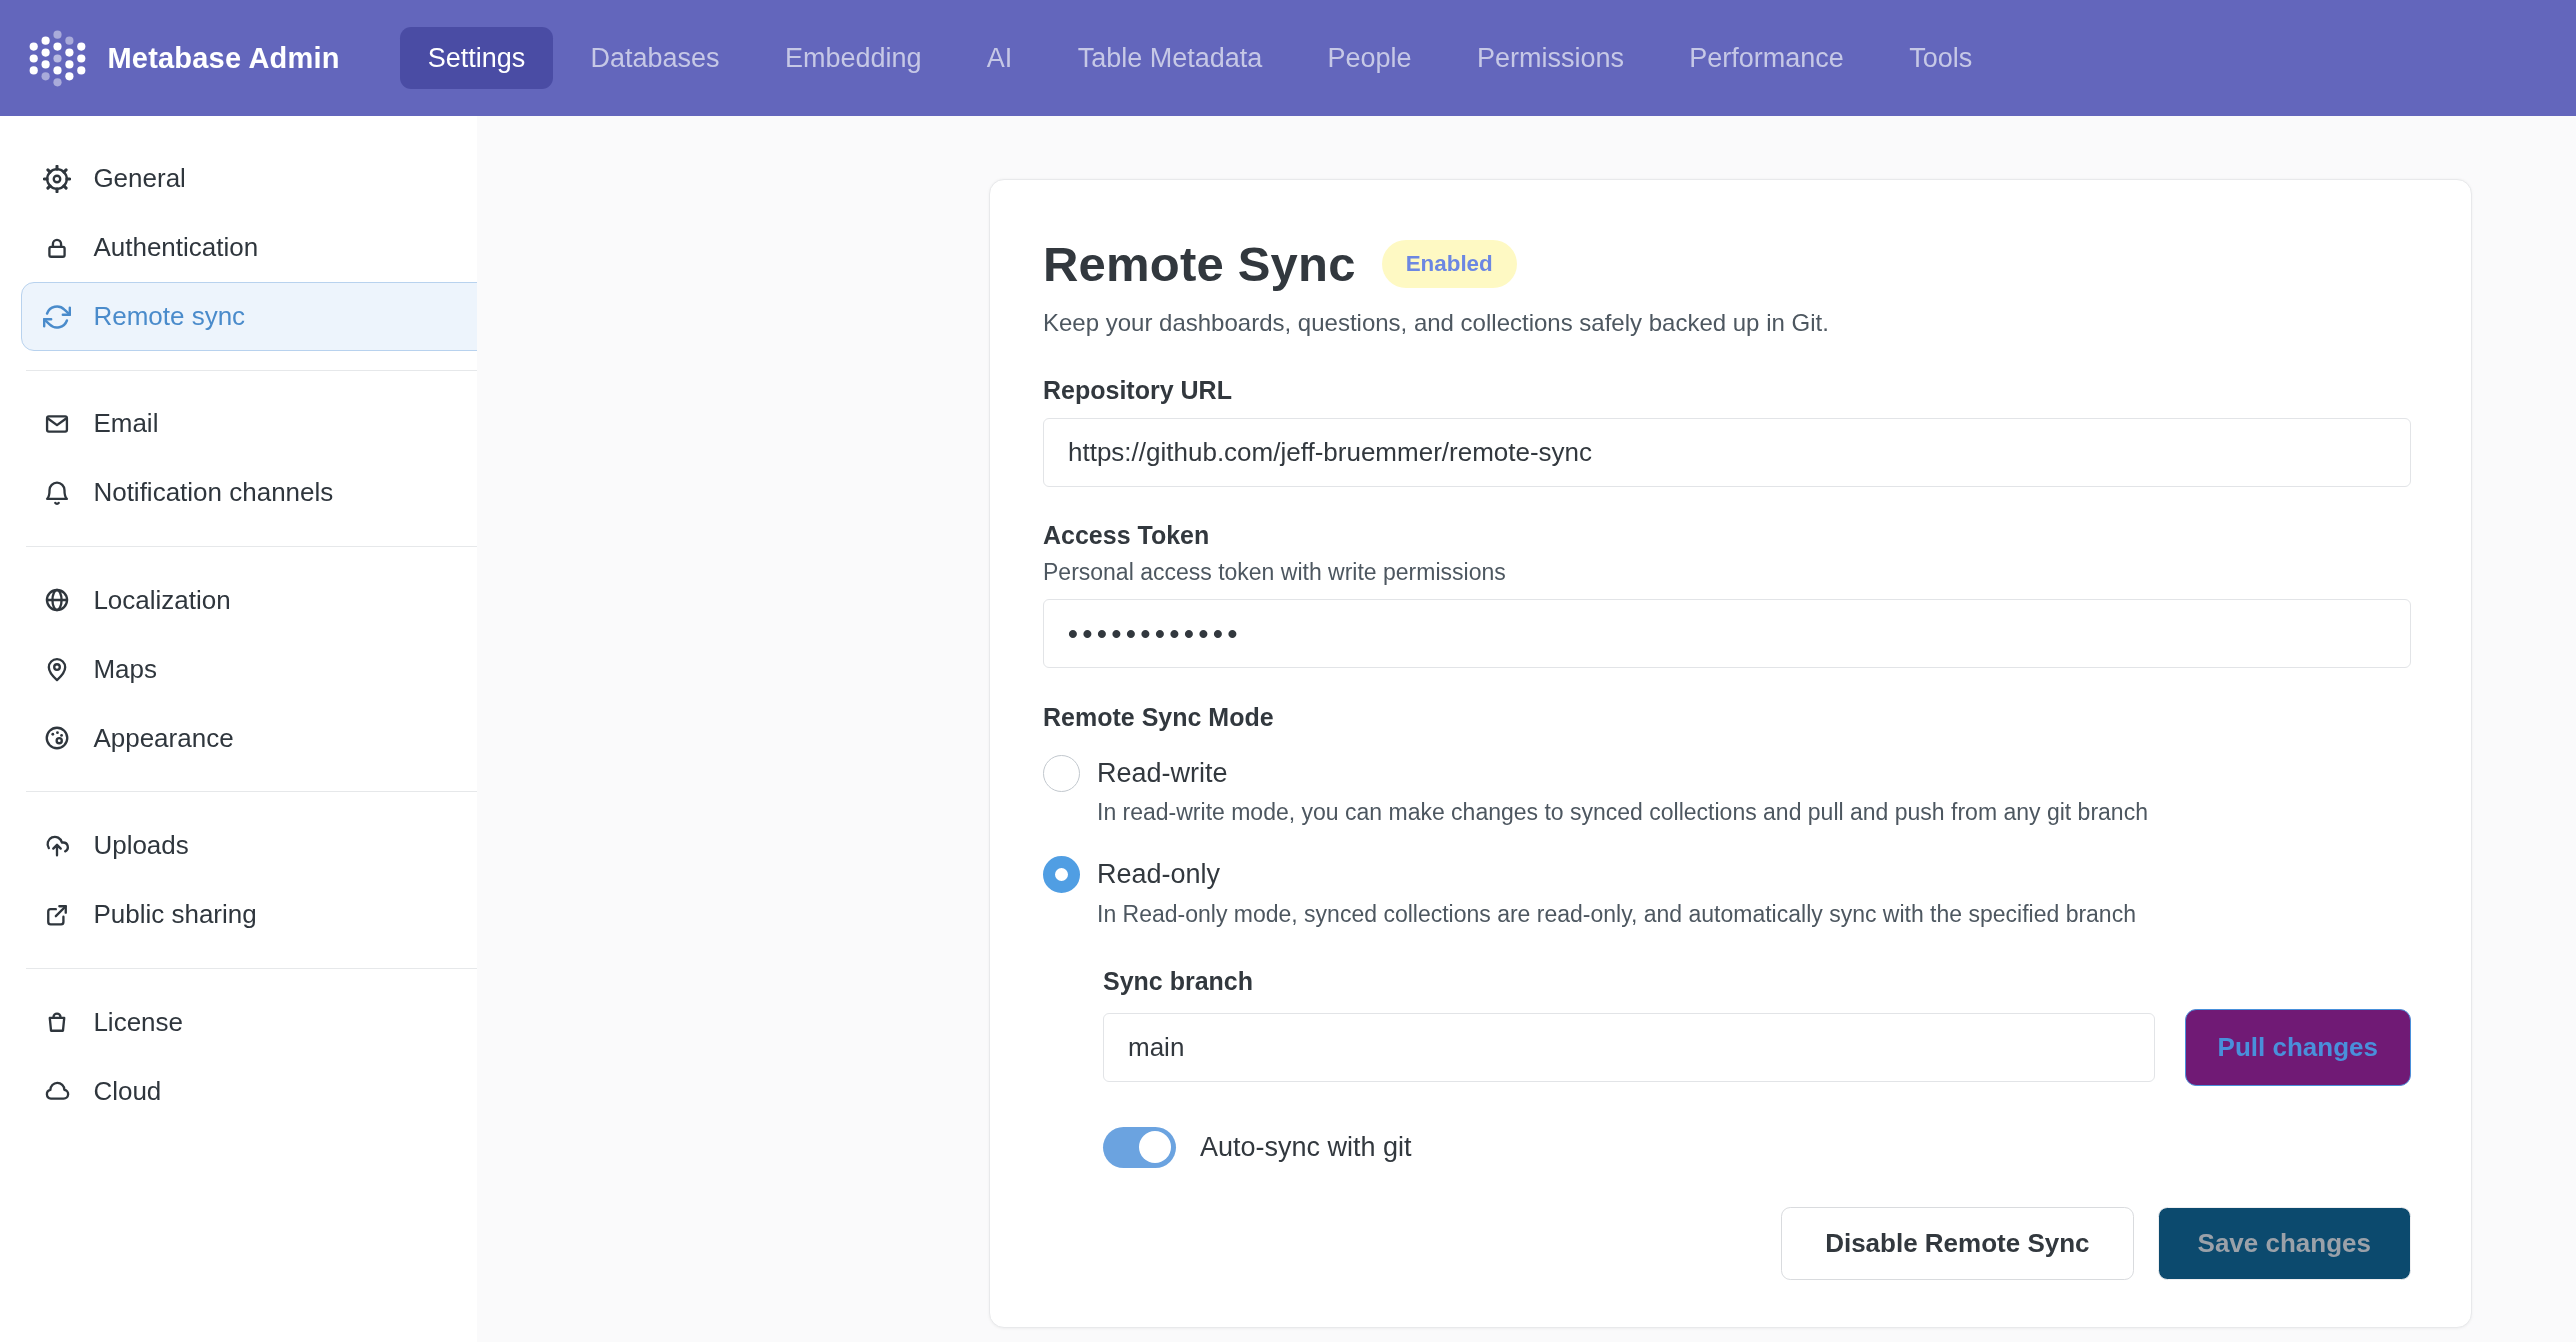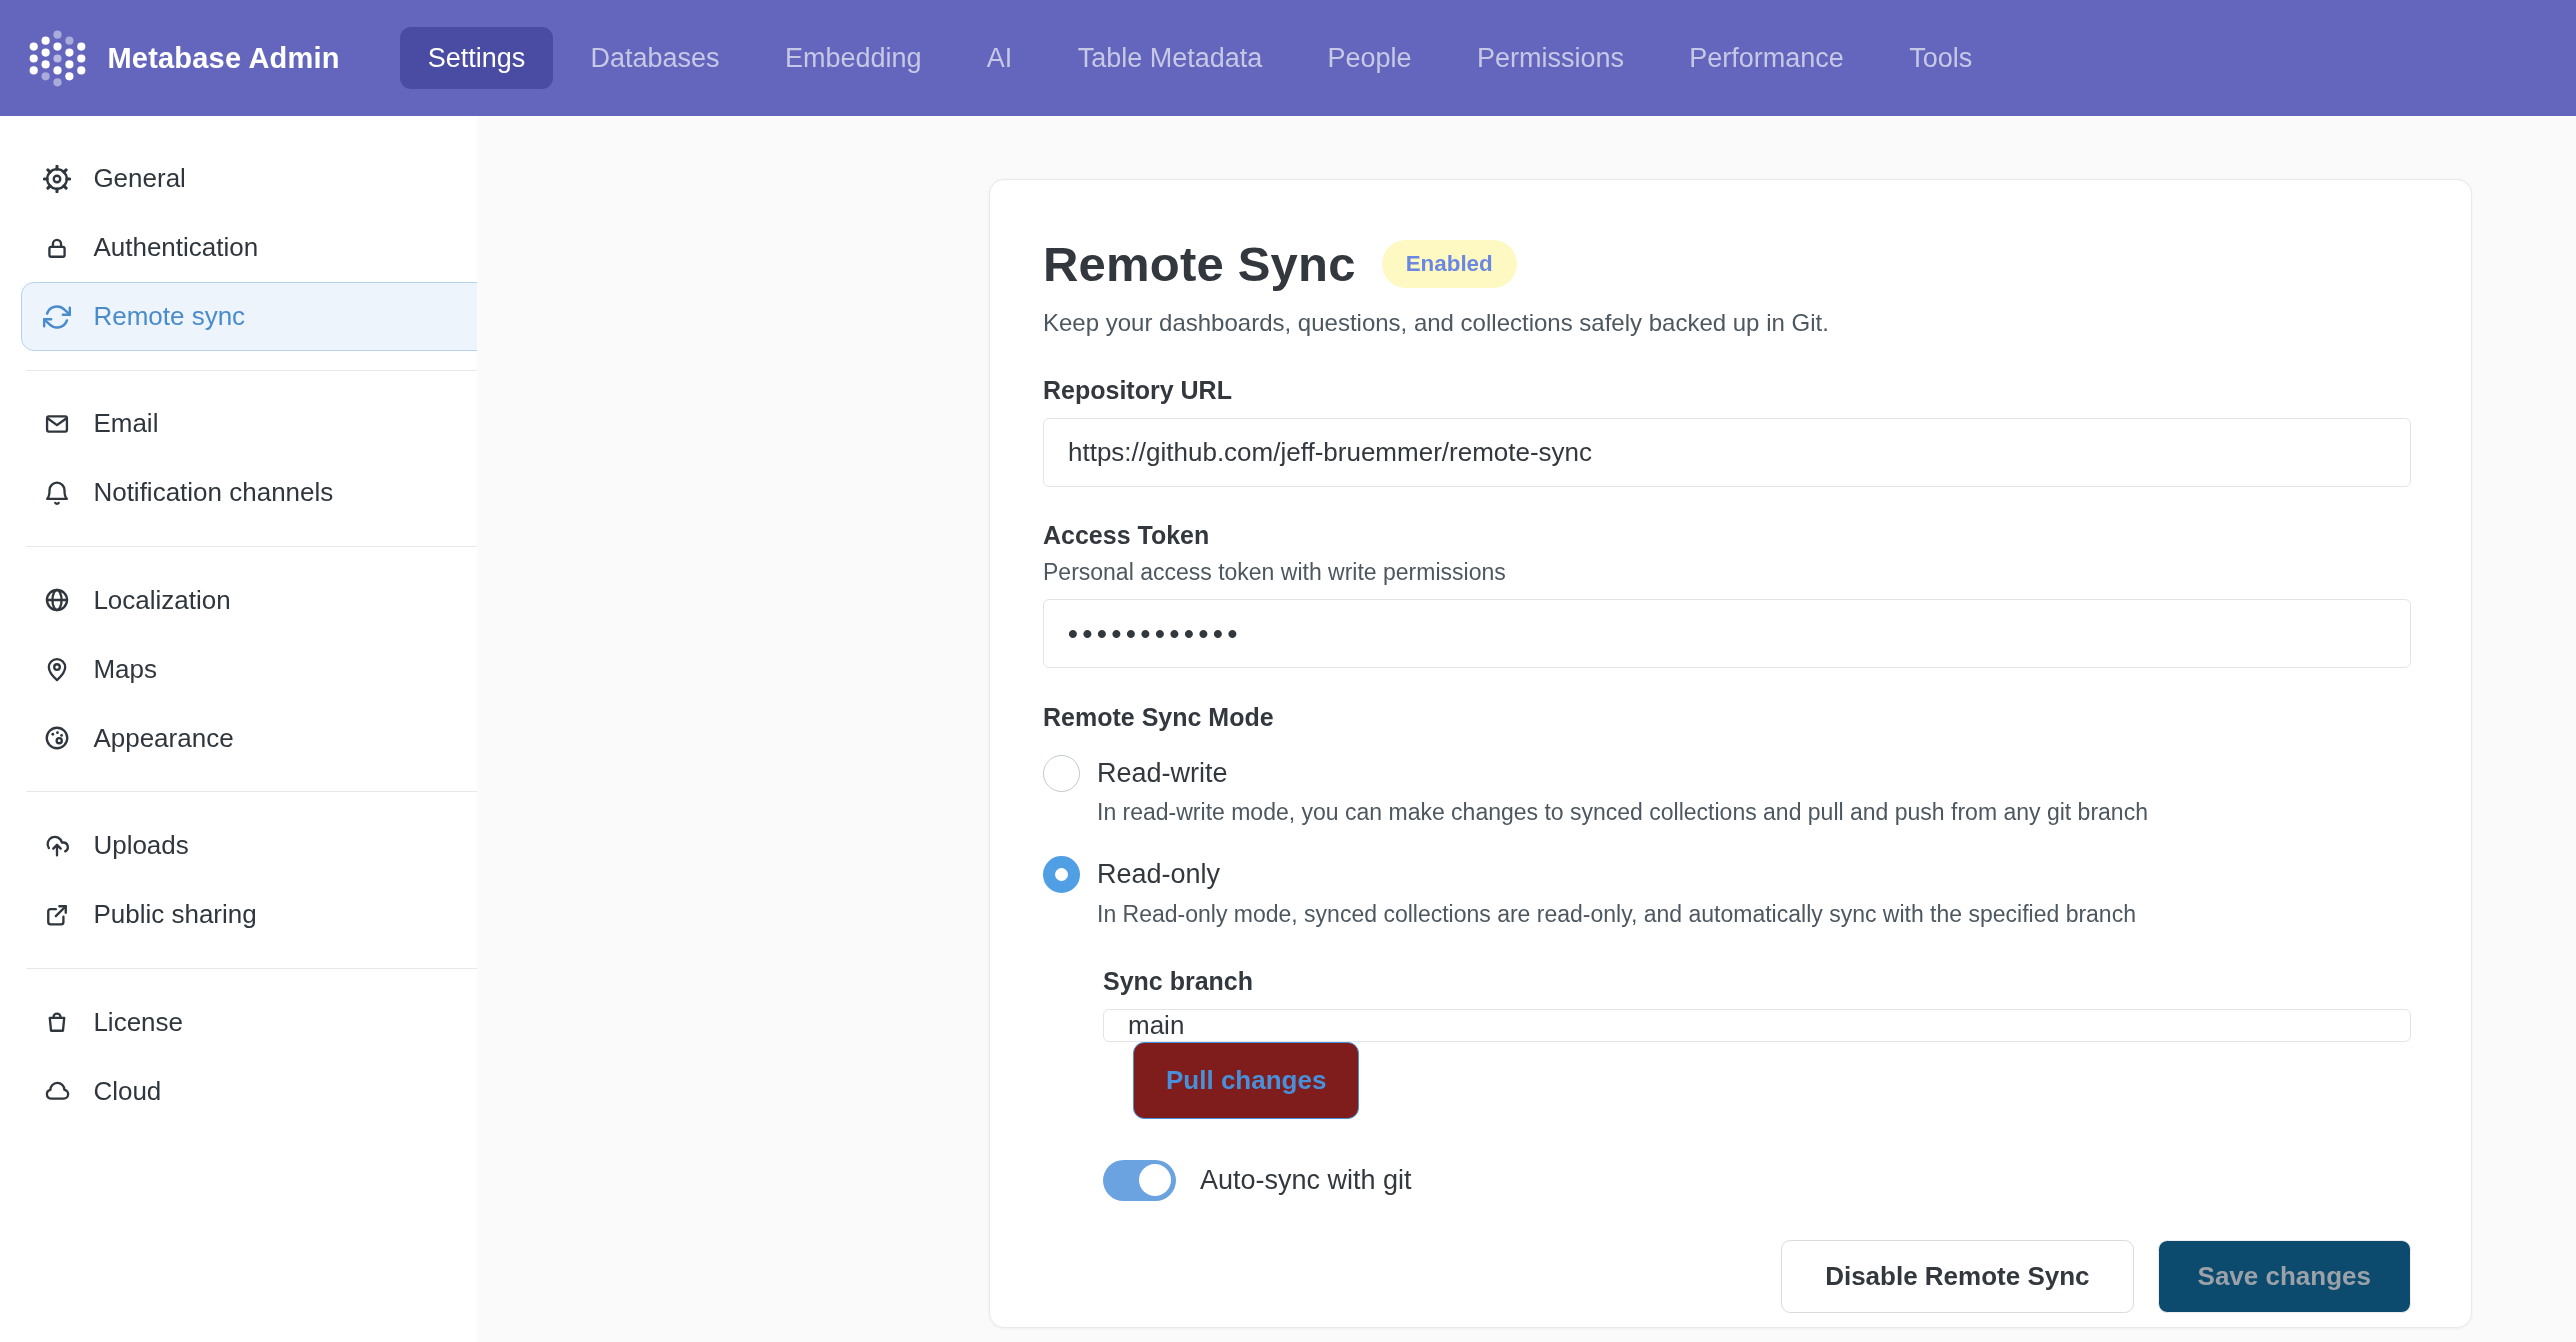--- a/index.html
+++ b/index.html
@@ -89,25 +89,25 @@
   .radio-row { display: flex; align-items: center; }
   .radio {
     width: 37px; height: 37px; border-radius: 50%;
     border: 1.9px solid #C2C8CE; background: #FFFFFF; flex: 0 0 auto; cursor: pointer;
   }
   .radio.checked { border: 12px solid #509EE3; }
   .radio-label { margin-left: 17px; font-size: 27px; color: #32383E; }
   .radio-desc { margin-left: 54px; margin-top: 7.5px; font-size: 23px; color: #4D5760; }
 
   .branch-section { margin-left: 60px; margin-top: 39px; }
-  .branch-row { display: flex; align-items: flex-start; margin-top: 13px; flex-direction: column; }
+  .branch-row { display: flex; align-items: center; margin-top: 13px; }
   .branch-row .text-input { margin-top: 0; flex: 1; }
   .pull-btn {
     margin-left: 30px; height: 77px; padding: 0 32px; flex: 0 0 auto;
-    background: #7f1d1d; border: 1.9px solid #4990DB; border-radius: 11.2px;
+    background: #701a75; border: 1.9px solid #4990DB; border-radius: 11.2px;
     color: #4990DB; font-size: 26px; font-weight: 700;
     font-family: inherit; cursor: pointer;
   }
   .toggle-row { display: flex; align-items: center; margin-top: 41px; }
   .toggle {
     width: 73px; height: 41px; border-radius: 20.5px; background: #D5D8DC;
     position: relative; cursor: pointer; flex: 0 0 auto;
   }
   .toggle.on { background: #6BA3E0; }
   .toggle .knob {

